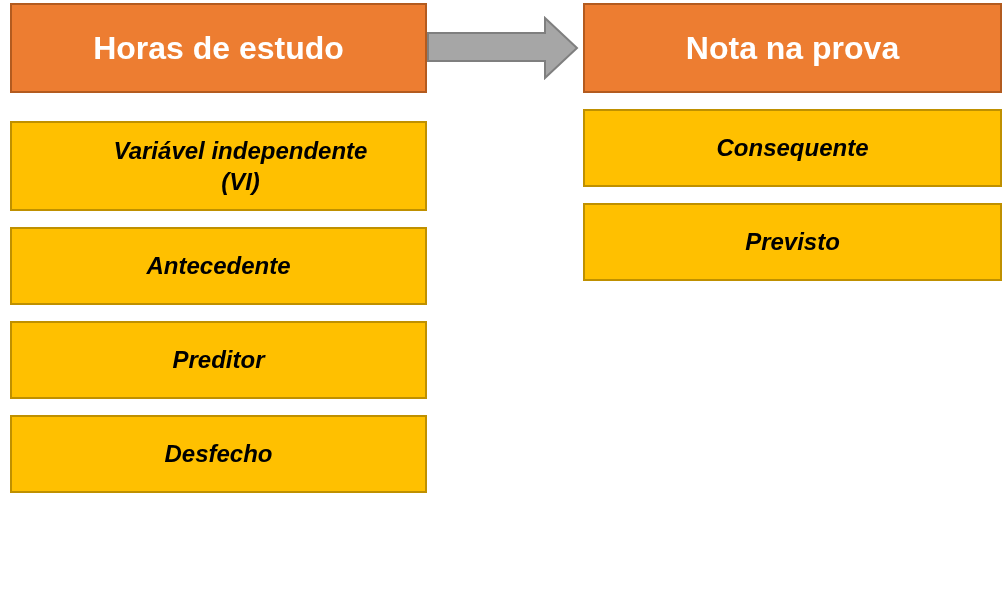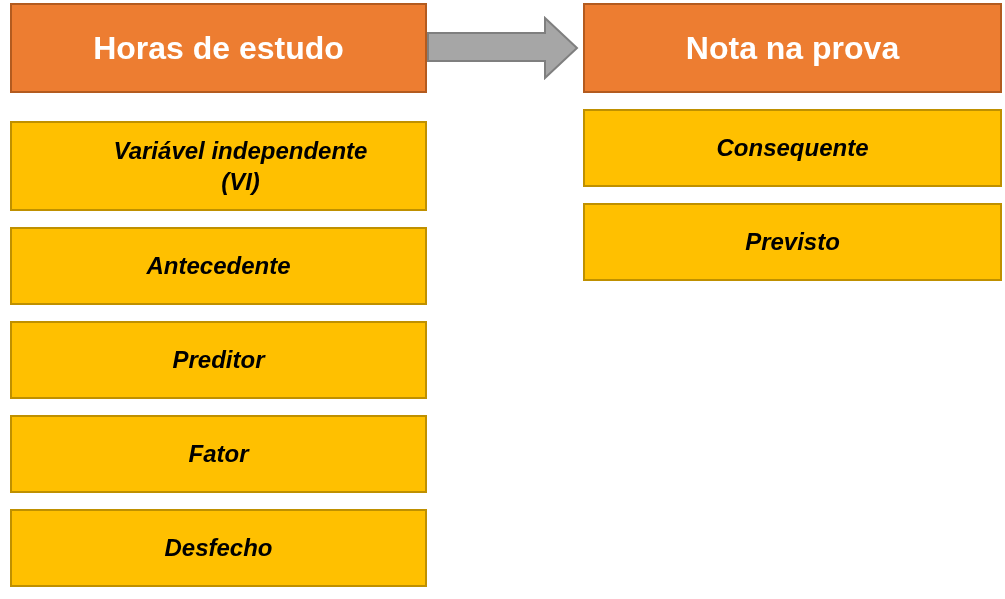--- a/index.html
+++ b/index.html
@@ -82,21 +82,20 @@
 <body>
 
 <div class="canvas">
 
   <div class="column left">
     <div class="header-box">Horas de estudo</div>
     <div class="item-box first">Variável independente
 (VI)</div>
     <div class="item-box">Antecedente</div>
     <div class="item-box">Preditor</div>
-    <div class="item-box">Fator</div>
     <div class="item-box">Desfecho</div>
   </div>
 
   <div class="arrow-wrap">
     <svg viewBox="0 0 152 64" xmlns="http://www.w3.org/2000/svg" aria-hidden="true">
       <polygon points="1,17 118,17 118,2 150,32 118,62 118,45 1,45"></polygon>
     </svg>
   </div>
 
   <div class="column right">

